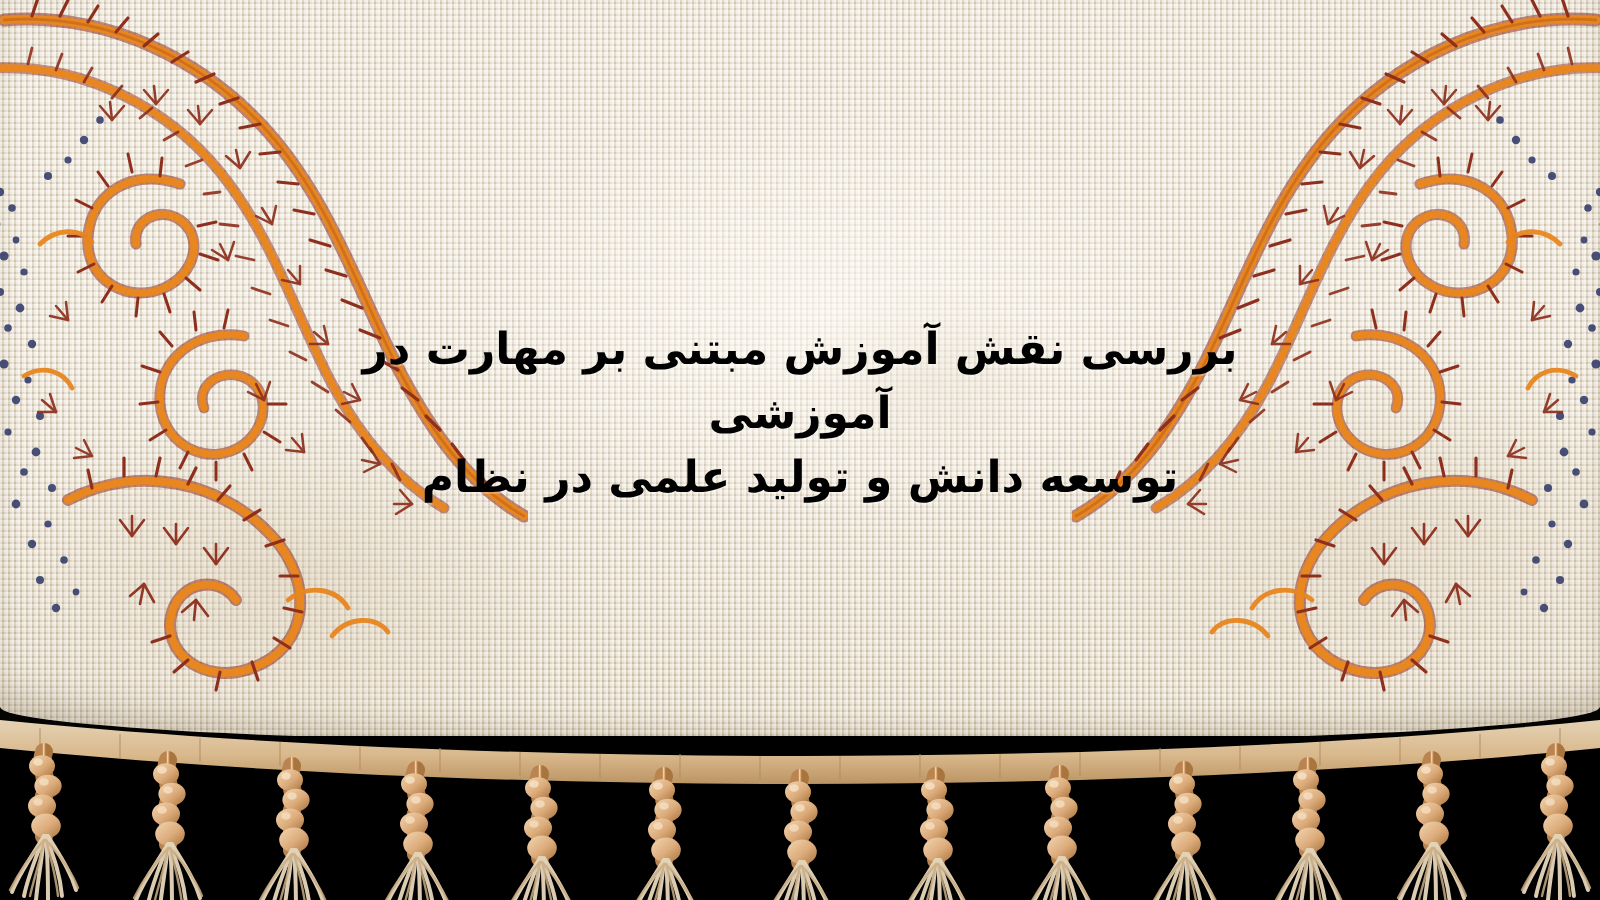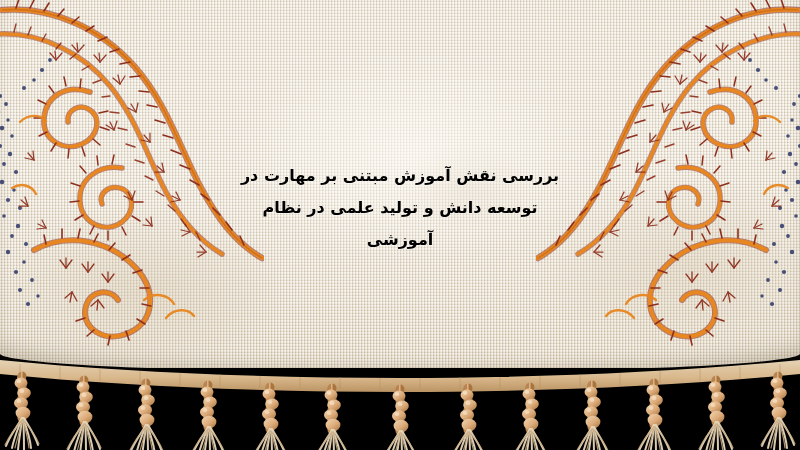--- a/index.html
+++ b/index.html
@@ -65,21 +65,21 @@
     left:0; right:0;
     top:160px;
     text-align:center;
     z-index:6;
   }
   .title-line {
     display:block;
     color:#000000;
     font-family:"DejaVu Sans", sans-serif;
     font-weight:700;
-    font-size:16px;
+    font-size:22px;
     line-height:32px;
     letter-spacing:0px;
     direction:rtl;
     unicode-bidi:isolate;
     text-shadow:0 1px 0 rgba(255,255,255,.30);
     white-space:nowrap;
   }
 
   
   #fringe-band {
@@ -572,22 +572,22 @@
     <g fill="none" stroke="#e8861f" stroke-width="2.4" stroke-linecap="round" opacity=".95">
       <path d="M150,300 c10,-8 24,-6 30,4"></path>
       <path d="M172,318 c8,-10 22,-10 28,-2"></path>
       <path d="M18,188 c10,-6 20,-2 24,6"></path>
       <path d="M26,122 c8,-8 20,-8 26,-1"></path>
     </g>
   </svg>
 
   <div id="title-block">
     <span class="title-line">بررسی نقش آموزش مبتنی بر مهارت در</span>
+    <span class="title-line">آموزشی</span>
     <span class="title-line">توسعه دانش و تولید علمی در نظام</span>
-    <span class="title-line">آموزشی</span>
   </div>
 
   <svg id="fringe-band" viewBox="0 0 800 98" xmlns="http://www.w3.org/2000/svg">
     <defs>
       <linearGradient id="cordGrad" x1="0" y1="0" x2="1" y2="0">
         <stop offset="0%" stop-color="#b9844f"></stop>
         <stop offset="35%" stop-color="#f0cfa8"></stop>
         <stop offset="65%" stop-color="#dcab7a"></stop>
         <stop offset="100%" stop-color="#a9753f"></stop>
       </linearGradient>

